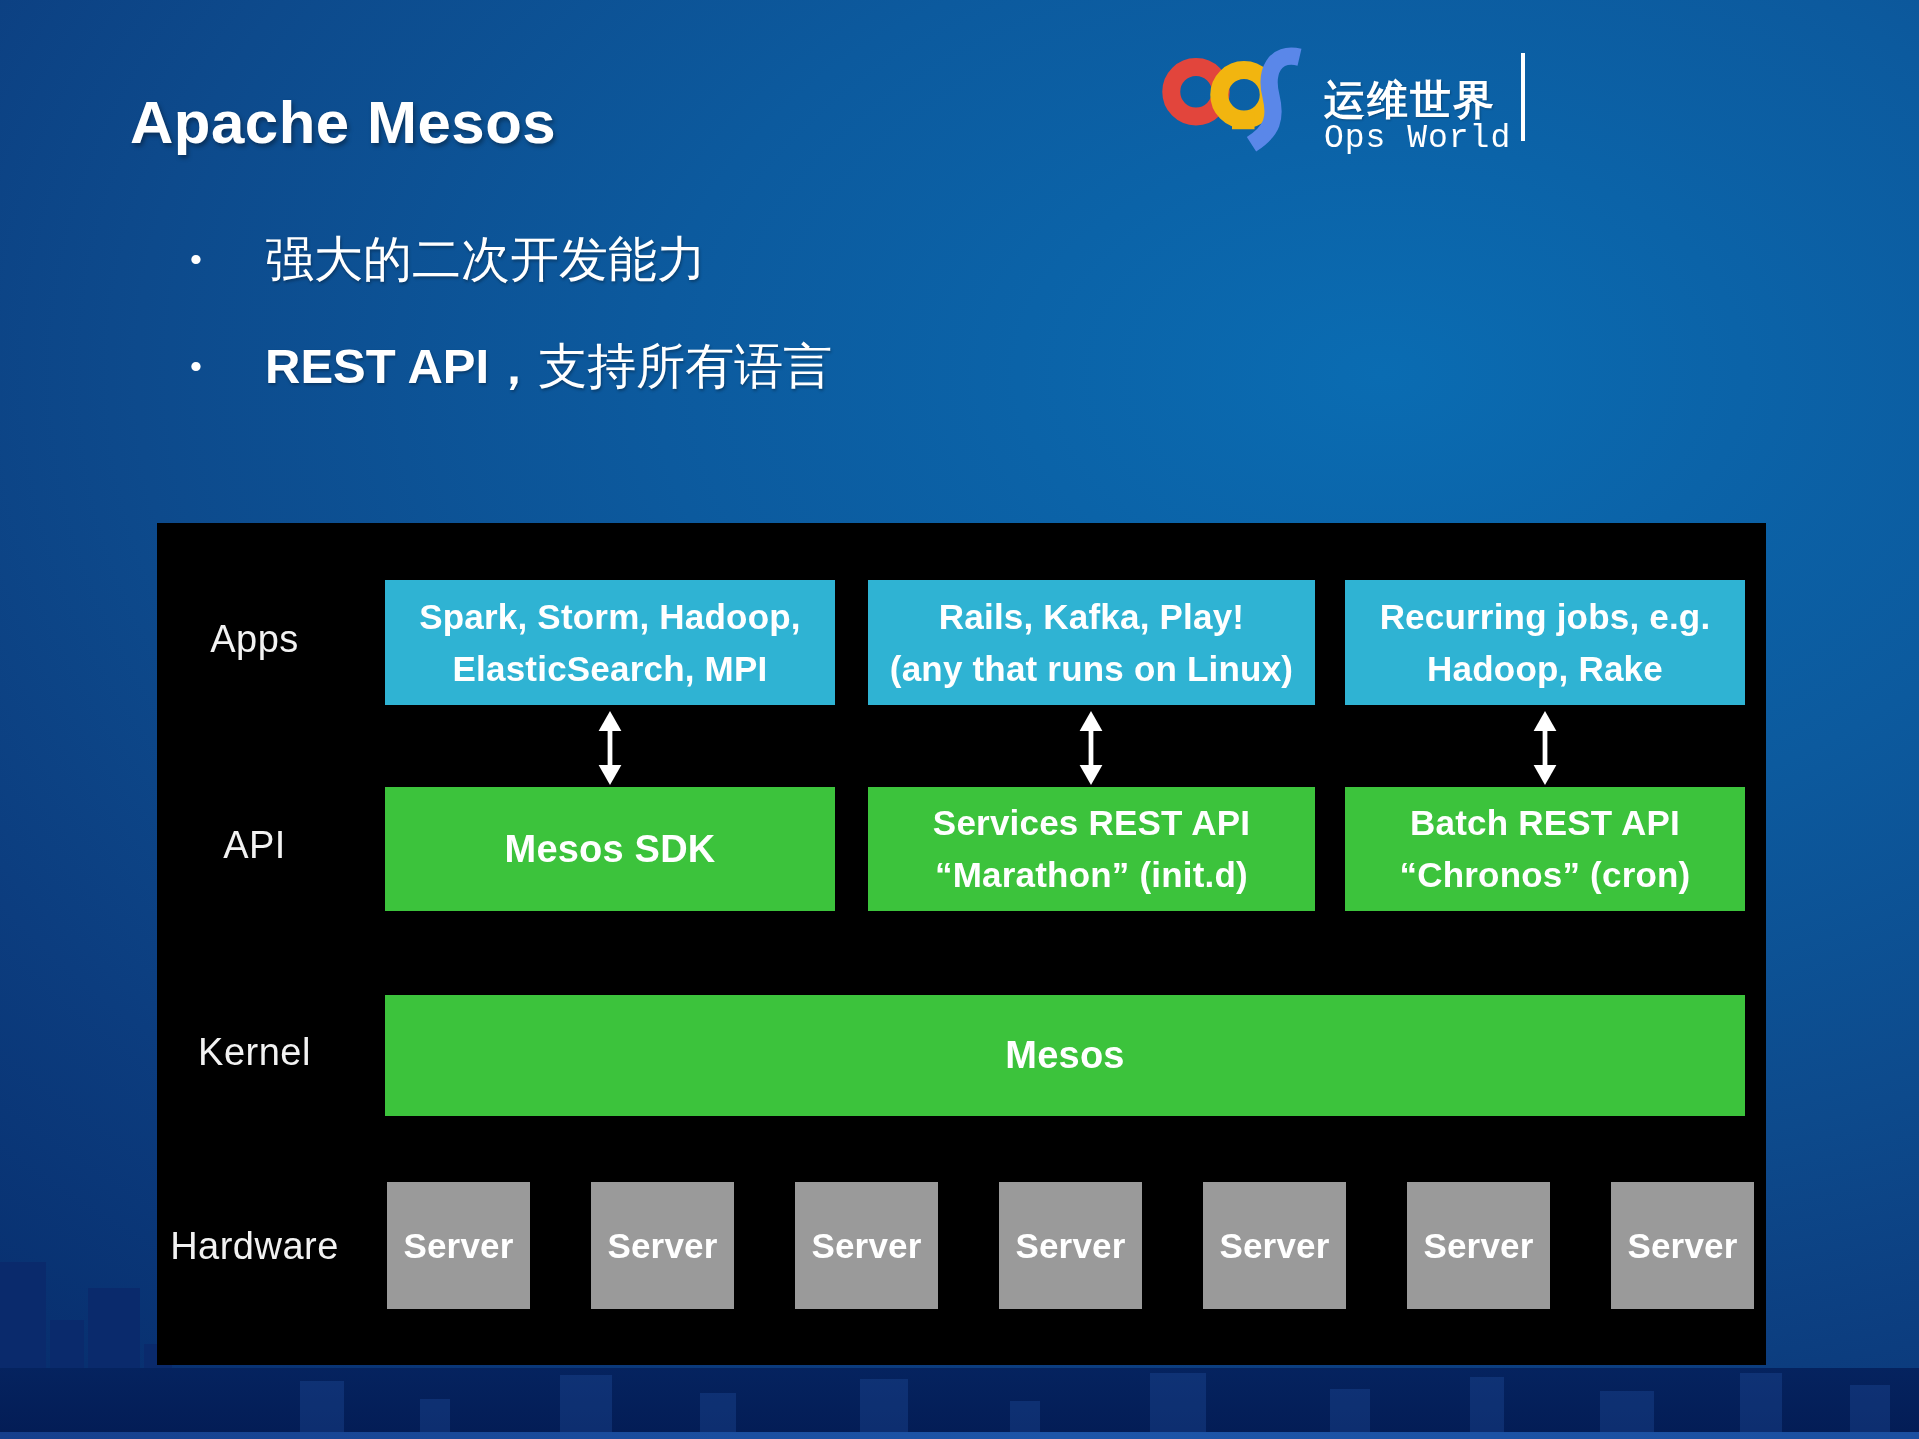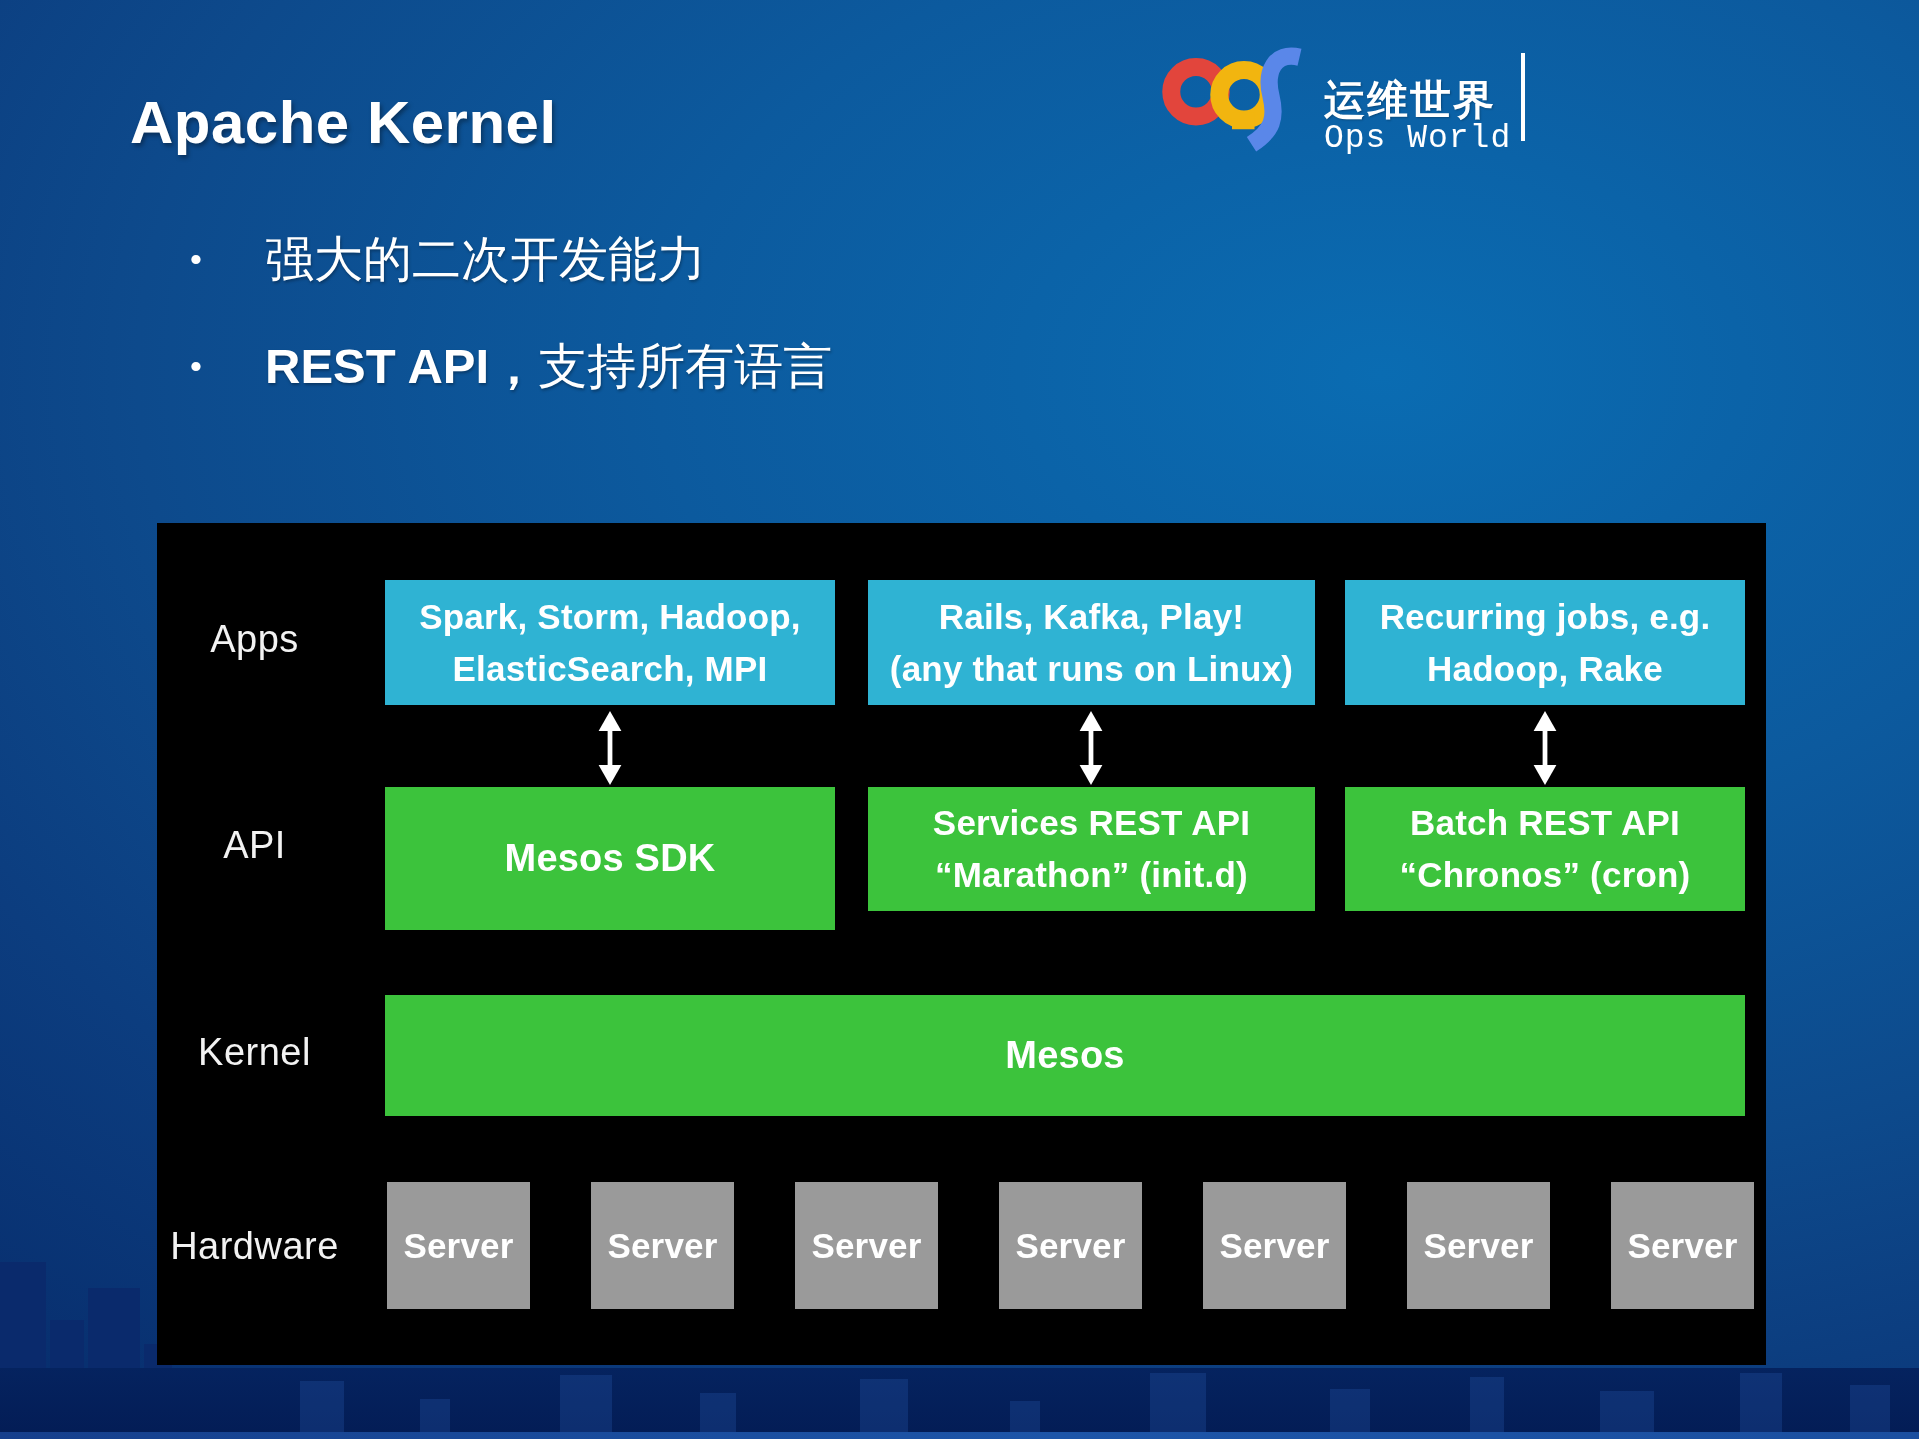--- a/index.html
+++ b/index.html
@@ -68,21 +68,21 @@
     <div class="bar" style="left:1010px;width:30px;height:38px;"></div>
     <div class="bar" style="left:1150px;width:56px;height:66px;"></div>
     <div class="bar" style="left:1330px;width:40px;height:50px;"></div>
     <div class="bar" style="left:1470px;width:34px;height:62px;"></div>
     <div class="bar" style="left:1600px;width:54px;height:48px;"></div>
     <div class="bar" style="left:1740px;width:42px;height:66px;"></div>
     <div class="bar" style="left:1850px;width:40px;height:54px;"></div>
   </div>
   <div class="bottom-edge"></div>
 
-  <div class="title">Apache Kernel</div>
+  <div class="title">Apache Mesos</div>
 
   <div class="logo">
     <svg class="logo-glyphs" viewBox="0 0 200 150">
       <circle cx="48" cy="68" r="33" fill="none" stroke="var(--accent-red,#E2453C)" stroke-width="24"></circle>
       <circle cx="112" cy="72" r="33" fill="none" stroke="var(--accent-yellow,#F2B50F)" stroke-width="24"></circle>
       <path d="M 96 118 L 126 118 L 126 96 L 96 96 Z" fill="var(--accent-yellow,#F2B50F)"></path>
       <path d="M 186 22 C 152 14 140 42 148 74 C 155 103 150 120 122 138" fill="none" stroke="var(--accent-blue,#5A87E9)" stroke-width="23"></path>
     </svg>
     <div class="logo-text">
       <div class="logo-cn">运维世界</div>
@@ -131,21 +131,21 @@
       <polygon points="15,1 27,22 3,22" fill="#ffffff"></polygon>
       <rect x="12.5" y="21" width="5" height="38" fill="#ffffff"></rect>
       <polygon points="15,79 27,58 3,58" fill="#ffffff"></polygon>
     </svg>
     <svg class="arrow" style="left:1373px;top:187px;" viewBox="0 0 30 80">
       <polygon points="15,1 27,22 3,22" fill="#ffffff"></polygon>
       <rect x="12.5" y="21" width="5" height="38" fill="#ffffff"></rect>
       <polygon points="15,79 27,58 3,58" fill="#ffffff"></polygon>
     </svg>
 
-    <div class="dbox box-green single" style="left:228px;top:264px;width:450px;height:143px;">
+    <div class="dbox box-green single" style="left:228px;top:264px;width:450px;height:124px;">
       <div class="l">Mesos SDK</div>
     </div>
     <div class="dbox box-green" style="left:711px;top:264px;width:447px;height:124px;">
       <div class="l">Services REST API</div>
       <div class="l">“Marathon” (init.d)</div>
     </div>
     <div class="dbox box-green" style="left:1188px;top:264px;width:400px;height:124px;">
       <div class="l">Batch REST API</div>
       <div class="l">“Chronos” (cron)</div>
     </div>

